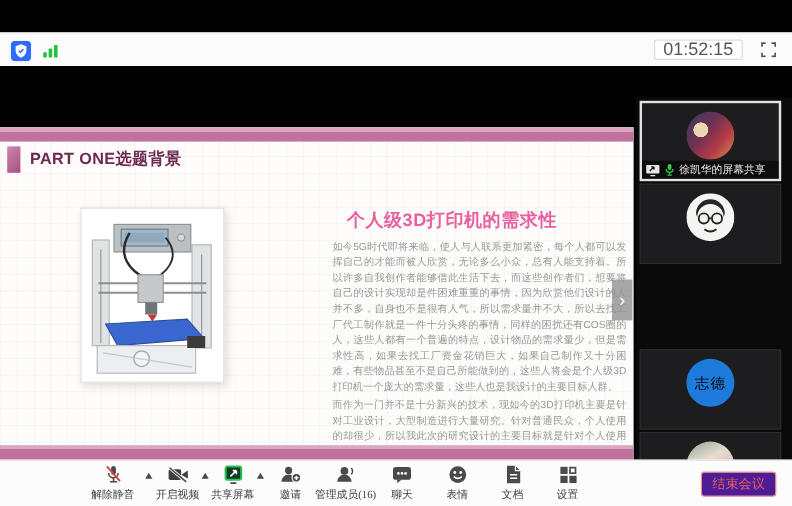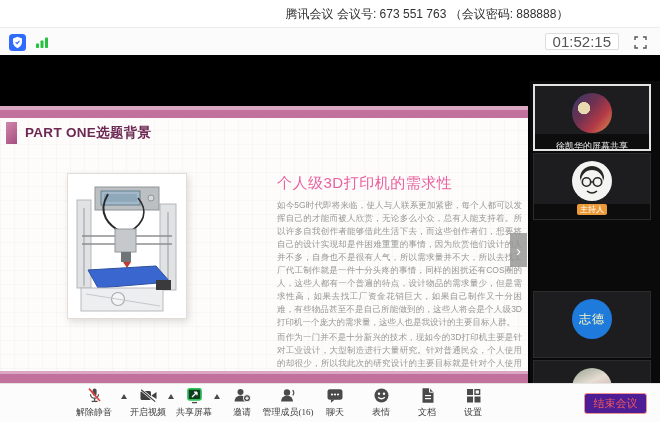--- a/index.html
+++ b/index.html
@@ -34,46 +34,46 @@
   .slide-bar-bottom { position:absolute; bottom:0; left:0; width:100%; height:26px;
     background:linear-gradient(180deg,#dba6c1 0 3px,#c2719d 3px 100%); }
   .section-accent { position:absolute; left:6px; top:16px; width:11px; height:22px;
     background:linear-gradient(135deg,#cf86ad,#a84f7f); }
   .section-title { position:absolute; left:25px; top:18px; font-size:13.5px; font-weight:bold;
     color:#6d2853; letter-spacing:.3px; }
 
   .figure { position:absolute; left:67px; top:67px; width:120px; height:146px; background:#fff;
     border:1px solid #e2ddd7; box-shadow:2px 3px 7px rgba(0,0,0,.13); }
 
-  .content-title { position:absolute; left:277px; top:68px; font-size:15px; font-weight:normal;
+  .content-title { position:absolute; left:289px; top:68px; font-size:15px; font-weight:bold;
     color:#ea5f9e; letter-spacing:.5px; }
   .body-text { position:absolute; left:277px; top:93px; width:245px; font-size:8.5px;
     line-height:1.53; color:#979797; text-align:justify; }
   .body-text p + p { margin-top:2px; }
 
   .next-btn { position:absolute; right:1px; top:127px; width:17px; height:34px;
     background:rgba(145,145,145,.8); color:#fff; display:flex; align-items:center;
     justify-content:center; font-size:15px; }
 
   
   .sidebar { position:absolute; right:0; top:0; width:130px; height:328px; background:#0a0a0a; overflow:hidden; }
   .tile { position:absolute; left:3px; width:118px; height:67px; background:#1d1d20;
     border:1px solid #2b2b2b; cursor:pointer; overflow:hidden; }
   .tile.active { border:2px solid #e3e3e3; }
   .t1{top:3px}.t2{top:72px}.t3{top:141px}.t4{top:210px}.t5{top:279px}
   .avatar { position:absolute; left:50%; top:7px; transform:translateX(-50%); width:40px; height:40px;
     border-radius:50%; display:flex; align-items:center; justify-content:center; }
   .av-anime { background:radial-gradient(circle at 30% 38%, #e8d9b0 0 16%, transparent 17%),
     linear-gradient(130deg,#343a66 0%,#6e3152 40%,#b33a46 68%,#d9904f 100%); }
   .av-dark-red { background:radial-gradient(circle at 50% 42%, #8a2a22 0 28%, #40100d 62%, #150404 100%); }
-  .av-blue { background:#1f7bdb; color:#fef9c3; font-size:12px; letter-spacing:1px; }
+  .av-blue { background:#1f7bdb; color:#000000; font-size:12px; letter-spacing:1px; }
   .av-baby { background:linear-gradient(155deg,#93a18f 0%,#e6ddd2 38%,#dcc9c2 54%,#90606f 76%,#6b4a55 100%); }
   .tile-label { position:absolute; left:0; bottom:0; width:100%; height:15px;
     background:rgba(0,0,0,.55); display:flex; align-items:center; gap:3px; padding:0 3px;
-    color:#ececec; font-size:9px; white-space:nowrap; overflow:hidden;flex-direction:column; }
+    color:#ececec; font-size:9px; white-space:nowrap; overflow:hidden; }
   .host-badge { background:#ed9a38; color:#fff; font-size:8px; line-height:11px; padding:0 3px;
     border-radius:2px; flex:none; }
 
   
   .toolbar { position:absolute; left:0; top:383px; width:660px; height:39px; background:#fcfcfc;
     border-top:1px solid #e4e4e4; z-index:5; }
   .tb-item { position:absolute; top:3px; width:56px; display:flex; flex-direction:column;
     align-items:center; cursor:pointer; }
   .tb-item.wide { width:68px;font-family:Liberation Serif, serif; }
   .tb-icon { height:17px; display:flex; align-items:center; justify-content:center; }
@@ -82,23 +82,20 @@
     border-right:3.5px solid transparent; border-bottom:5px solid #4a4a4a; cursor:pointer; }
   .end-btn { position:absolute; right:13px; top:9px; width:63px; height:21px; background:#4c1d95;
     border:1px solid #f09090; border-radius:3px; color:#f25c5c; font-size:11px;
     display:flex; align-items:center; justify-content:center; cursor:pointer; }
 </style>
 </head>
 <body>
 
 <div class="app">
 
-  <div class="titlebar">
-    <span class="titlebar-text">腾讯会议 会议号: 673 551 763 （会议密码: 888888）</span>
-  </div>
 
   <div class="statusbar">
     <span class="icon-shield">
       <svg width="17" height="17" viewBox="0 0 17 17">
           <rect width="17" height="17" rx="3.5" fill="#2f6bff"></rect>
           <path d="M8.5 2.8 L13 4.6 V8.1 C13 11 11.1 13.1 8.5 14.2 C5.9 13.1 4 11 4 8.1 V4.6 Z" fill="#fff"></path>
           <path d="M6.7 8.2 l1.4 1.4 2.4-2.8" stroke="#2f6bff" stroke-width="1.2" fill="none"></path>
         </svg>
     </span>
     <span class="icon-signal">
@@ -193,30 +190,20 @@
         <div class="avatar">
           <svg width="40" height="40" viewBox="0 0 40 40">
               <circle cx="20" cy="20" r="20" fill="#f4f4f2"></circle>
               <path d="M8 17 a12 12 0 0 1 24 0 l-1 3 a11 11 0 0 0-22 0 z" fill="#262626"></path>
               <circle cx="14.5" cy="21" r="4.2" fill="none" stroke="#262626" stroke-width="1.6"></circle>
               <circle cx="25.5" cy="21" r="4.2" fill="none" stroke="#262626" stroke-width="1.6"></circle>
               <line x1="18.7" y1="21" x2="21.3" y2="21" stroke="#262626" stroke-width="1.4"></line>
               <path d="M15 30 q5 4 10 0" fill="none" stroke="#262626" stroke-width="1.6"></path>
             </svg>
         </div>
-        <div class="tile-label">
-          <span class="host-badge">主持人</span>
-          <svg width="10" height="11" viewBox="0 0 10 11">
-              <rect x="3.4" y="0.6" width="3.2" height="5" rx="1.6" fill="#dcdcdc"></rect>
-              <path d="M2.2 4.8 a2.8 2.8 0 0 0 5.6 0" fill="none" stroke="#dcdcdc" stroke-width="1.1"></path>
-              <line x1="5" y1="7.8" x2="5" y2="9.6" stroke="#dcdcdc" stroke-width="1.1"></line>
-              <line x1="1.2" y1="0.8" x2="8.8" y2="9.8" stroke="#e03e3e" stroke-width="1.3"></line>
-            </svg>
-          <span>赖力</span>
-        </div>
       </div>
 
 
       <div class="tile t4">
         <div class="avatar av-blue">
             <span>志德</span>
           </div>
       </div>
 
       <div class="tile t5">

